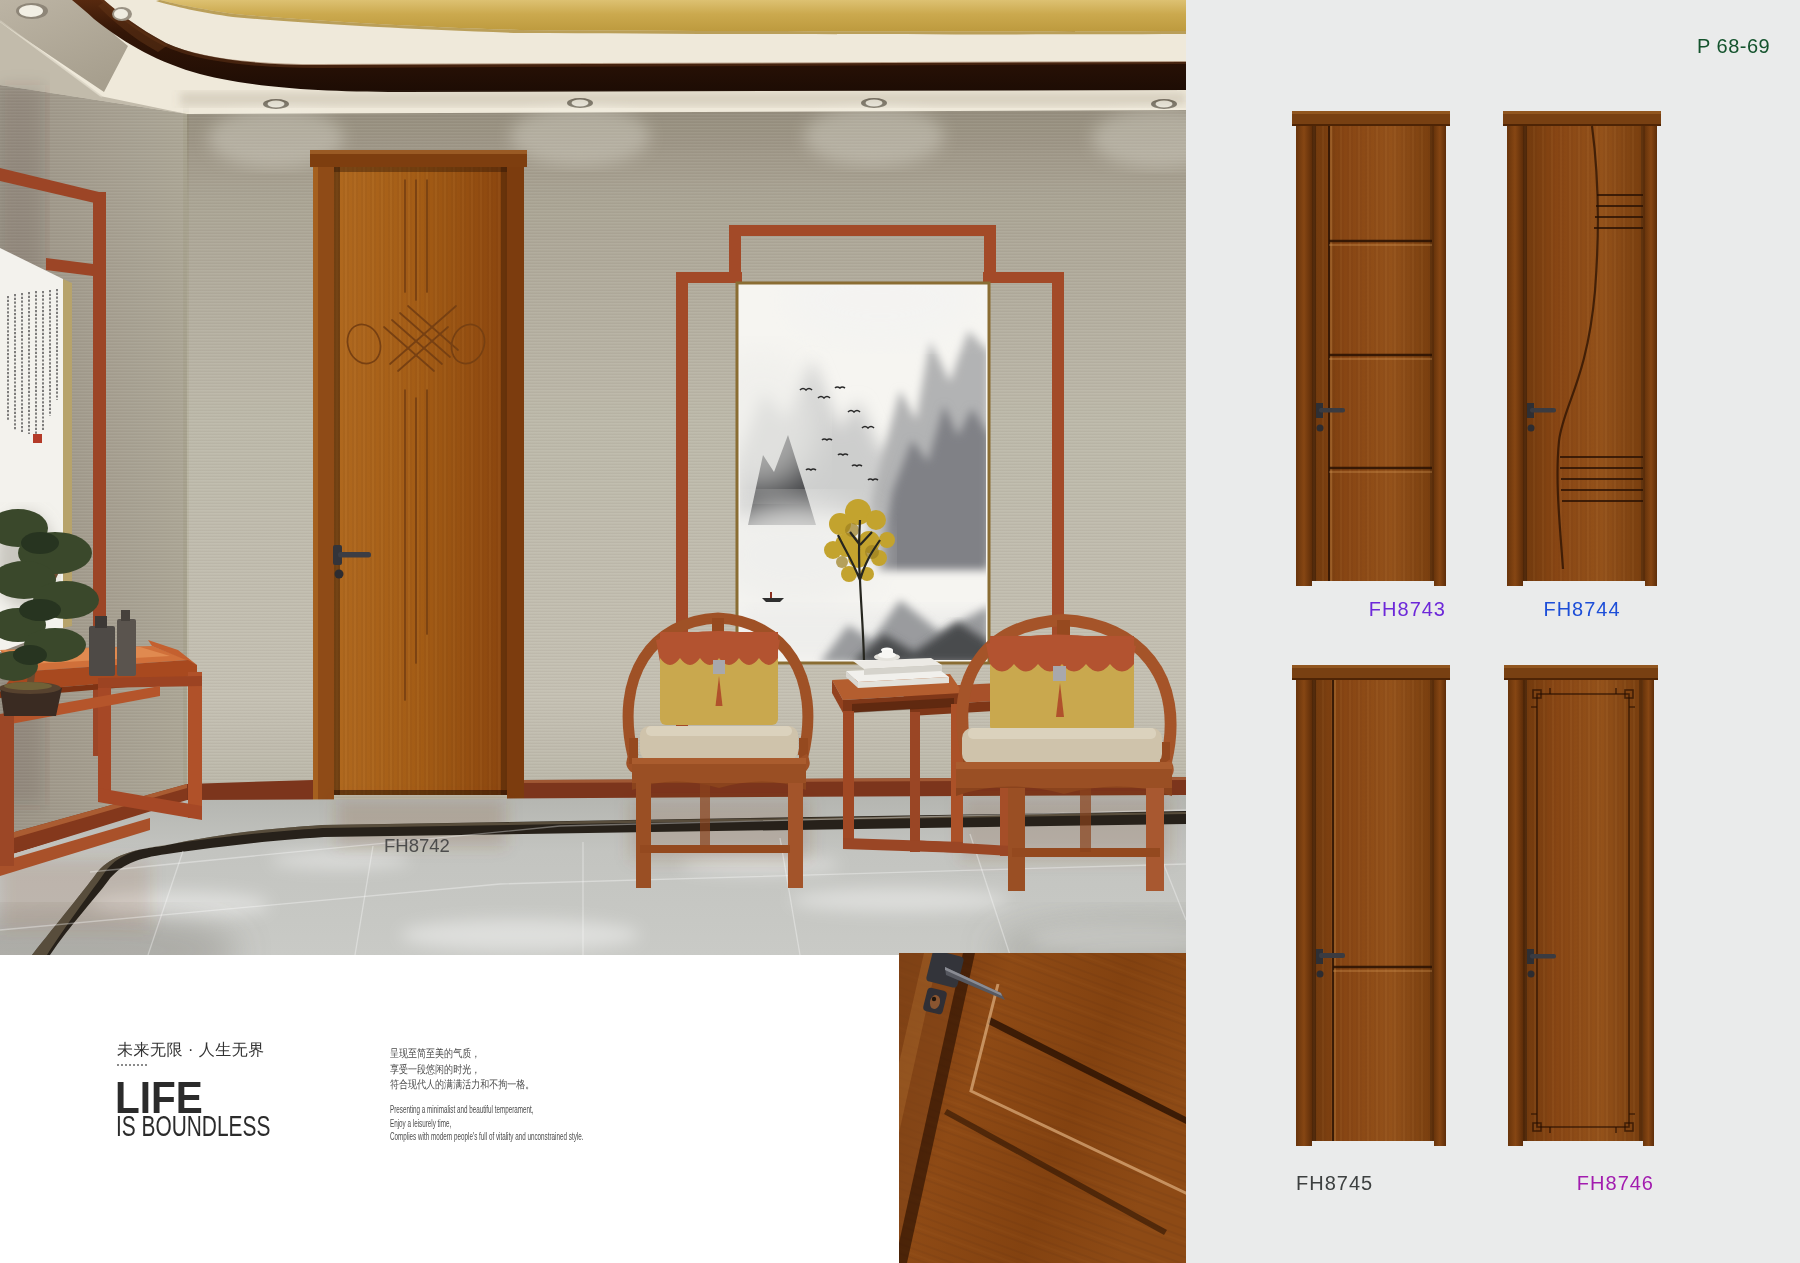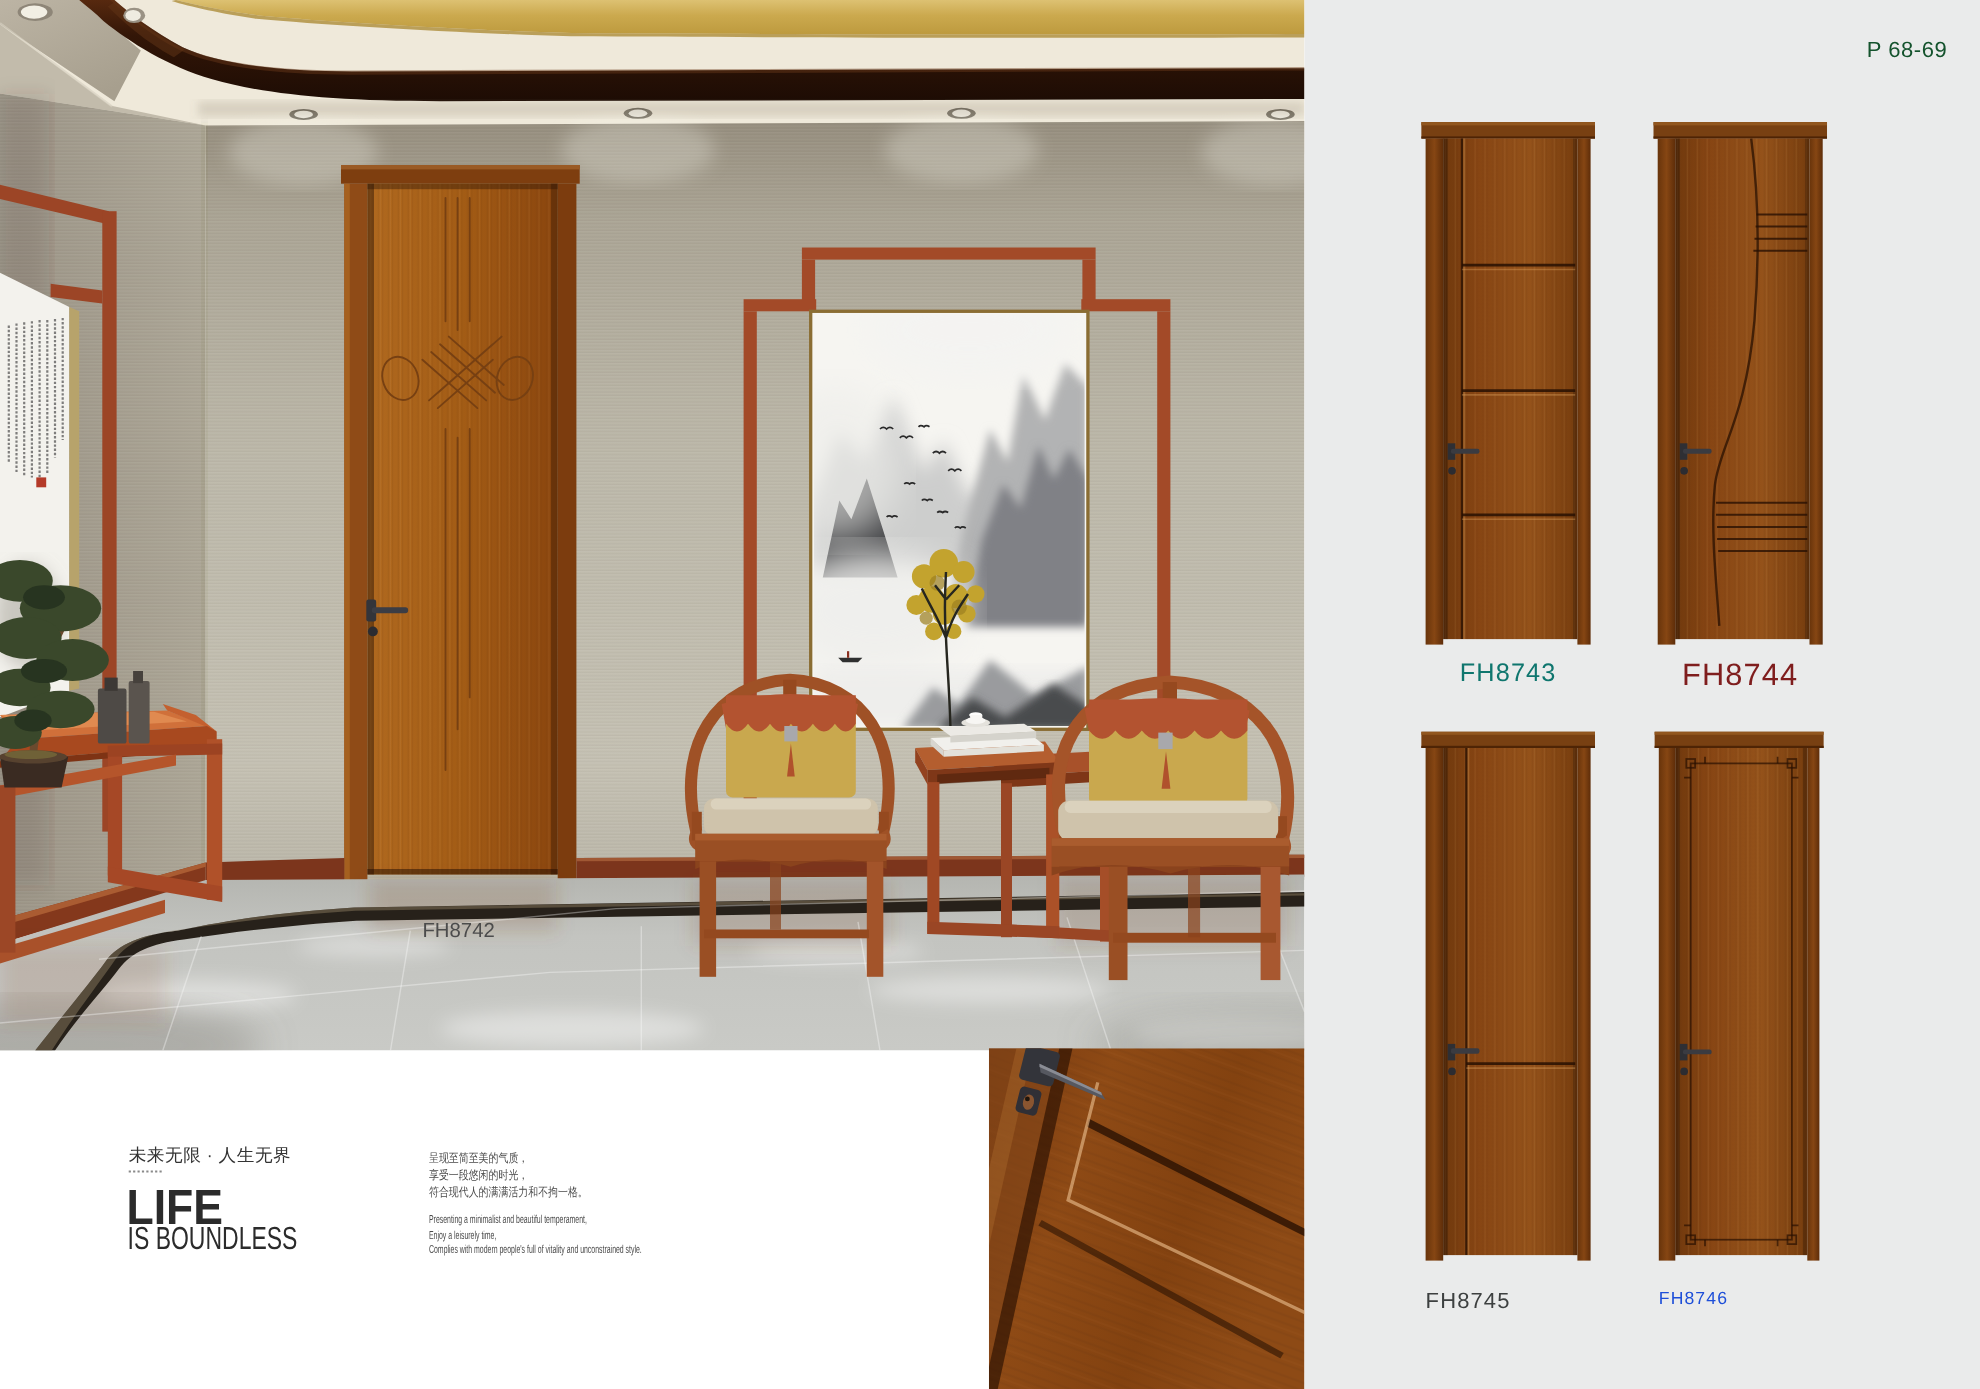--- a/index.html
+++ b/index.html
@@ -473,42 +473,42 @@
 <path d="M37,15 V470" stroke="rgba(40,16,2,0.8)" stroke-width="2"></path>
 <path d="M39,15 V470" stroke="rgba(220,160,90,0.35)" stroke-width="1.5"></path>
 <g>
  <path d="M37,130 H140 M37,244 H140 M37,357 H140" stroke="rgba(40,16,2,0.85)" stroke-width="2.5"></path>
  <path d="M37,134 H140 M37,248 H140 M37,361 H140" stroke="rgba(225,170,100,0.35)" stroke-width="1.5"></path>
 </g>
 <rect x="24" y="292" width="7" height="15" fill="#2e2f34"></rect>
 <rect x="27" y="297" width="26" height="4.5" rx="2" fill="#3a3b41"></rect>
 <circle cx="28" cy="317" r="3.5" fill="#2c2c31"></circle>
 </svg>
-<div class="abs" style="left:1296px;top:598px;width:150px;text-align:center;font-size:23px;color:#0f766e;letter-spacing:1px">FH8743</div>
+<div class="abs" style="left:1296px;top:598px;width:150px;text-align:right;font-size:20px;color:#6d28d9;letter-spacing:1px">FH8743</div>
 
 <svg class="abs" style="left:1503px;top:111px" width="158" height="478" viewBox="0 0 158 478">
 <rect x="0" y="0" width="158" height="15" fill="#784012"></rect>
 <rect x="0" y="0" width="158" height="3" fill="#91561f"></rect>
 <rect x="0" y="13" width="158" height="2" fill="#4e2405"></rect>
 <rect x="4" y="15" width="16" height="460" fill="url(#pdj)"></rect>
 <rect x="142" y="15" width="12" height="460" fill="url(#pdj)"></rect>
 <rect x="20" y="15" width="122" height="455" fill="url(#pd)"></rect>
 <rect x="20" y="15" width="122" height="455" fill="url(#grainV)"></rect>
 <rect x="20" y="15" width="4" height="455" fill="rgba(30,12,2,0.4)"></rect>
 <rect x="138" y="15" width="4" height="455" fill="rgba(30,12,2,0.3)"></rect>
 <path d="M89,15 C95,60 97,115 92,180 C84,270 60,295 56,330 C52,370 57,415 60,458" stroke="rgba(40,16,2,0.75)" stroke-width="2.2" fill="none"></path>
 <g stroke="rgba(40,16,2,0.8)" stroke-width="1.8">
  <path d="M94,84 H140 M93,95 H140 M92,106 H140 M91,117 H140"></path>
  <path d="M57,346 H140 M57,357 H140 M58,368 H140 M58,379 H140 M59,390 H140"></path>
 </g>
 <rect x="24" y="292" width="7" height="15" fill="#2e2f34"></rect>
 <rect x="27" y="297" width="26" height="4.5" rx="2" fill="#3a3b41"></rect>
 <circle cx="28" cy="317" r="3.5" fill="#2c2c31"></circle>
 </svg>
-<div class="abs" style="left:1507px;top:598px;width:150px;text-align:center;font-size:28px;color:#7f1d1d;letter-spacing:1px">FH8744</div>
+<div class="abs" style="left:1507px;top:598px;width:150px;text-align:center;font-size:20px;color:#1d4ed8;letter-spacing:1px">FH8744</div>
 
 <svg class="abs" style="left:1292px;top:665px" width="158" height="484" viewBox="0 0 158 484">
 <rect x="0" y="0" width="158" height="15" fill="#784012"></rect>
 <rect x="0" y="0" width="158" height="3" fill="#91561f"></rect>
 <rect x="0" y="13" width="158" height="2" fill="#4e2405"></rect>
 <rect x="4" y="15" width="16" height="466" fill="url(#pdj)"></rect>
 <rect x="142" y="15" width="12" height="466" fill="url(#pdj)"></rect>
 <rect x="20" y="15" width="122" height="461" fill="url(#pd)"></rect>
 <rect x="20" y="15" width="122" height="461" fill="url(#grainV)"></rect>
 <rect x="20" y="15" width="4" height="461" fill="rgba(30,12,2,0.4)"></rect>
@@ -538,15 +538,15 @@
  <path d="M33,42 h-6 M125,42 h6 M33,449 h-6 M125,449 h6 M46,29 v-6 M112,29 v-6 M46,462 v6 M112,462 v6"></path>
  <rect x="29" y="25" width="8" height="8"></rect>
  <rect x="121" y="25" width="8" height="8"></rect>
  <rect x="29" y="458" width="8" height="8"></rect>
  <rect x="121" y="458" width="8" height="8"></rect>
 </g>
 <rect x="23" y="284" width="7" height="15" fill="#2e2f34"></rect>
 <rect x="26" y="289" width="26" height="4.5" rx="2" fill="#3a3b41"></rect>
 <circle cx="27" cy="309" r="3.5" fill="#2c2c31"></circle>
 </svg>
-<div class="abs" style="left:1508px;top:1172px;width:146px;text-align:left;font-size:16px;color:#1d4ed8;letter-spacing:1px">FH8746</div>
+<div class="abs" style="left:1508px;top:1172px;width:146px;text-align:right;font-size:20px;color:#a21caf;letter-spacing:1px">FH8746</div>
 
 </div>
 
 </body></html>

